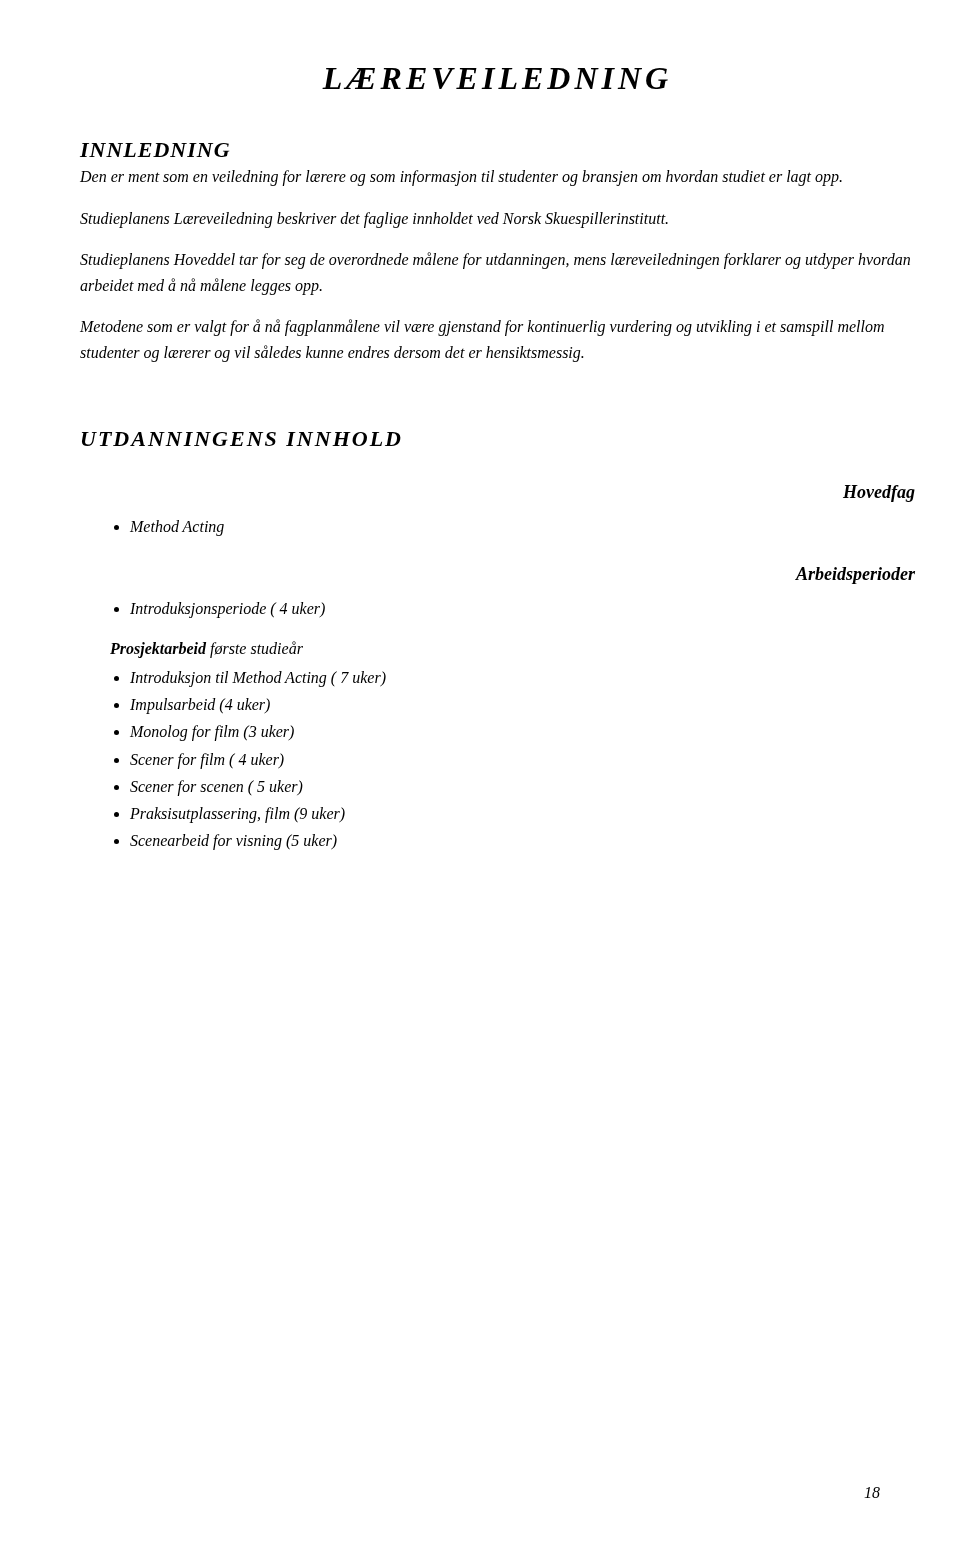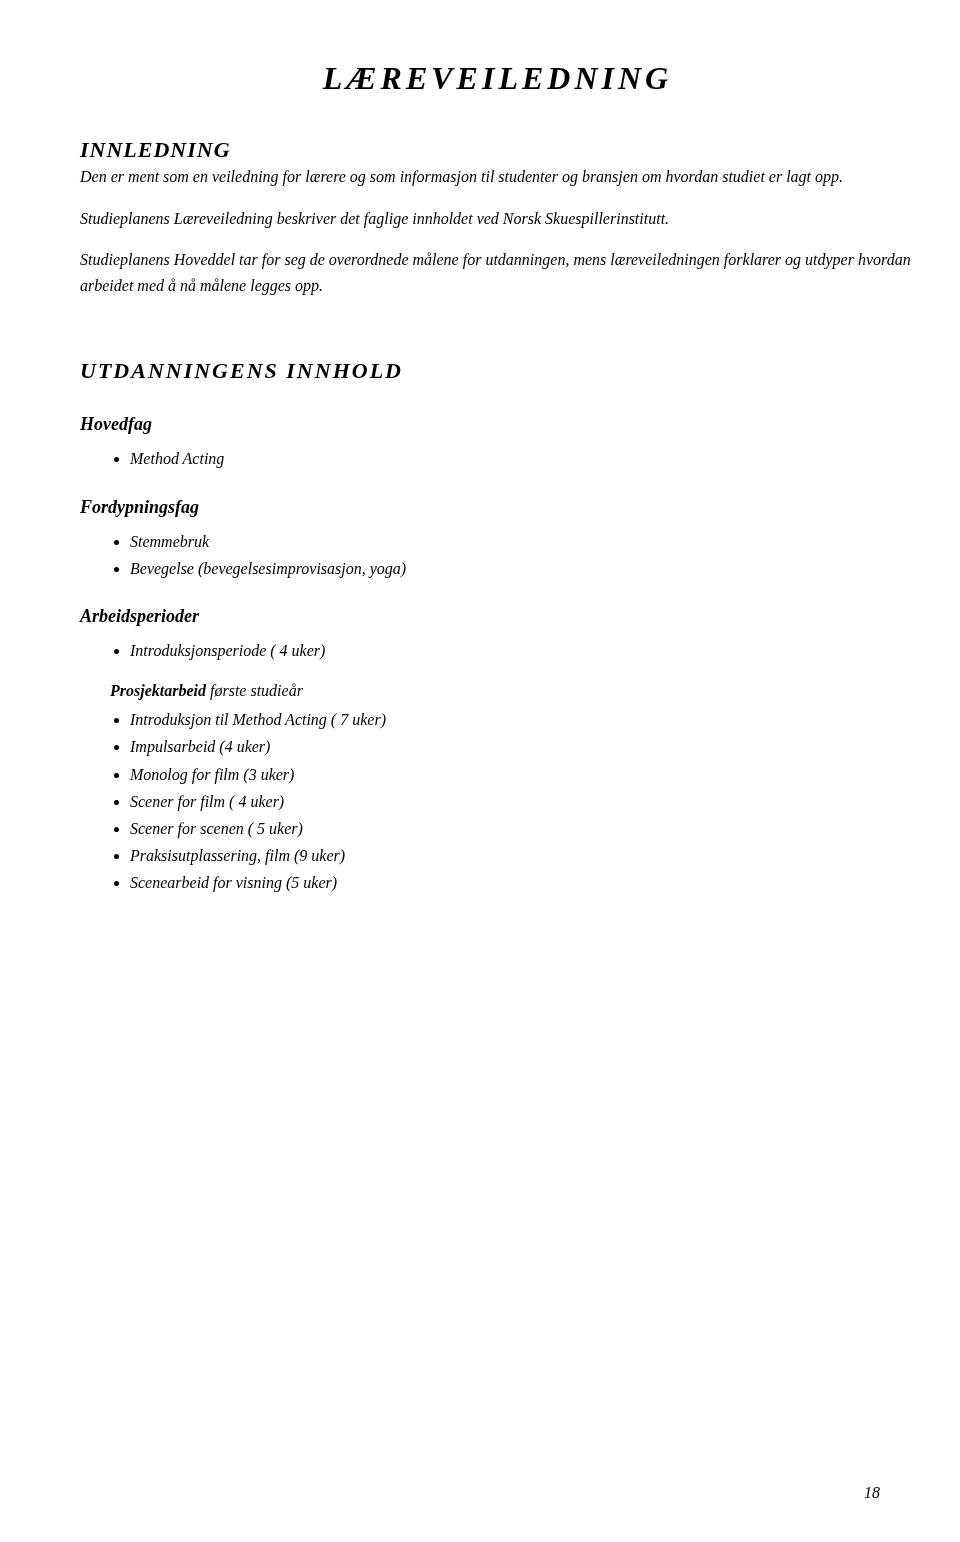--- a/index.html
+++ b/index.html
@@ -55,20 +55,21 @@
       letter-spacing: 2px;
       margin-top: 60px;
       margin-bottom: 30px;
     }
 
     .subsection-heading {
       font-size: 18px;
       font-weight: bold;
       margin-top: 24px;
       margin-bottom: 10px;
+      text-align: right;
     }
 
     .bullet-list {
       list-style-type: disc;
       margin-left: 50px;
       margin-bottom: 10px;
     }
 
     .bullet-list li {
       font-size: 16px;
@@ -108,39 +109,33 @@
 
   <div class="intro-section">
     <h2 class="section-title">INNLEDNING</h2>
 
     <p class="body-text">Den er ment som en veiledning for lærere og som informasjon til studenter og bransjen om hvordan studiet er lagt opp.</p>
 
     <p class="body-text">Studieplanens Læreveiledning beskriver det faglige innholdet ved Norsk Skuespillerinstitutt.</p>
 
     <p class="body-text">Studieplanens Hoveddel tar for seg de overordnede målene for utdanningen, mens læreveiledningen forklarer og utdyper hvordan arbeidet med å nå målene legges opp.</p>
 
+    <p class="body-text">Metodene som er valgt for å nå fagplanmålene vil være gjenstand for kontinuerlig vurdering og utvikling i et samspill mellom studenter og lærerer og vil således kunne endres dersom det er hensiktsmessig.</p>
   </div>
 
   <div>
     <h2 class="section-heading">UTDANNINGENS INNHOLD</h2>
 
     <div>
       <h3 class="subsection-heading">Hovedfag</h3>
       <ul class="bullet-list">
         <li>Method Acting</li>
       </ul>
     </div>
 
-    <div>
-      <h3 class="subsection-heading">Fordypningsfag</h3>
-      <ul class="bullet-list">
-        <li>Stemmebruk</li>
-        <li>Bevegelse (bevegelsesimprovisasjon, yoga)</li>
-      </ul>
-    </div>
 
     <div>
       <h3 class="subsection-heading">Arbeidsperioder</h3>
       <ul class="bullet-list">
         <li>Introduksjonsperiode ( 4 uker)</li>
       </ul>
     </div>
 
     <div>
       <p class="prosjekt-line">

